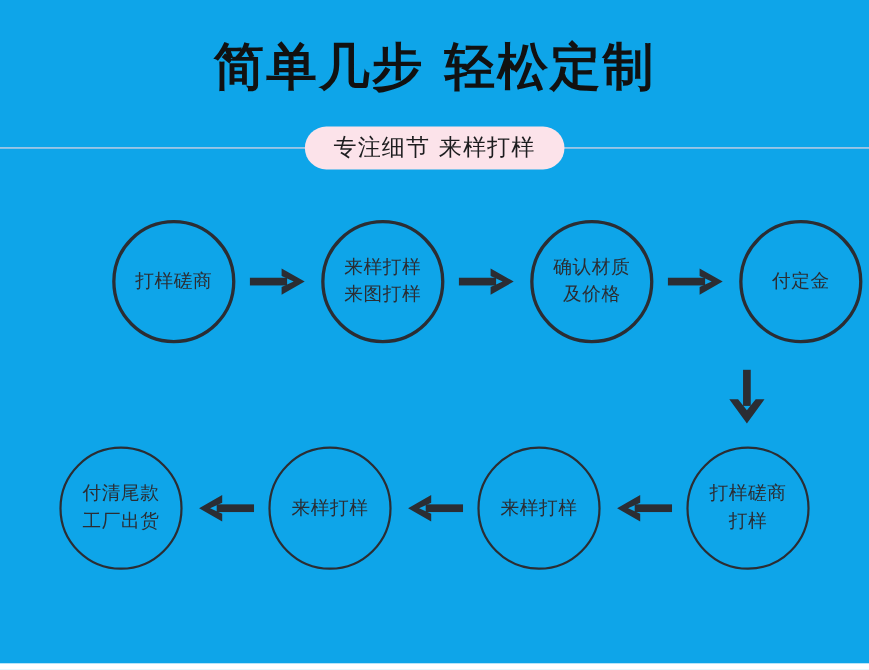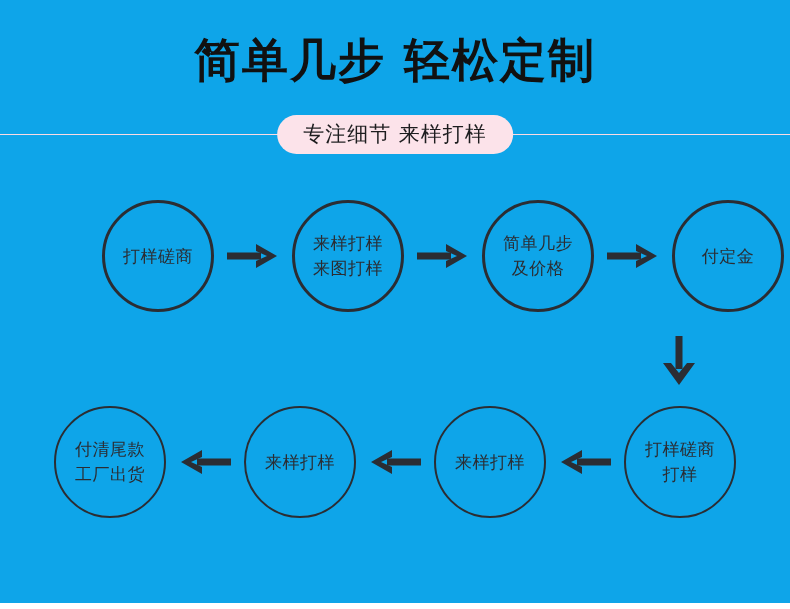--- a/index.html
+++ b/index.html
@@ -167,21 +167,21 @@
     </div>
 
     <div class="arrow-h">
       <svg width="52" height="26" viewBox="0 0 52 26">
         <rect x="0" y="9.5" width="34" height="7" fill="#2b2d33"></rect>
         <path d="M29 1 L50 13 L29 25 L29 18 L40 13 L29 8 Z" fill="#2b2d33"></path>
       </svg>
     </div>
 
     <div class="node">
-      <div class="node-label">简单几步
+      <div class="node-label">确认材质
 及价格</div>
     </div>
 
     <div class="arrow-h">
       <svg width="52" height="26" viewBox="0 0 52 26">
         <rect x="0" y="9.5" width="34" height="7" fill="#2b2d33"></rect>
         <path d="M29 1 L50 13 L29 25 L29 18 L40 13 L29 8 Z" fill="#2b2d33"></path>
       </svg>
     </div>
 

